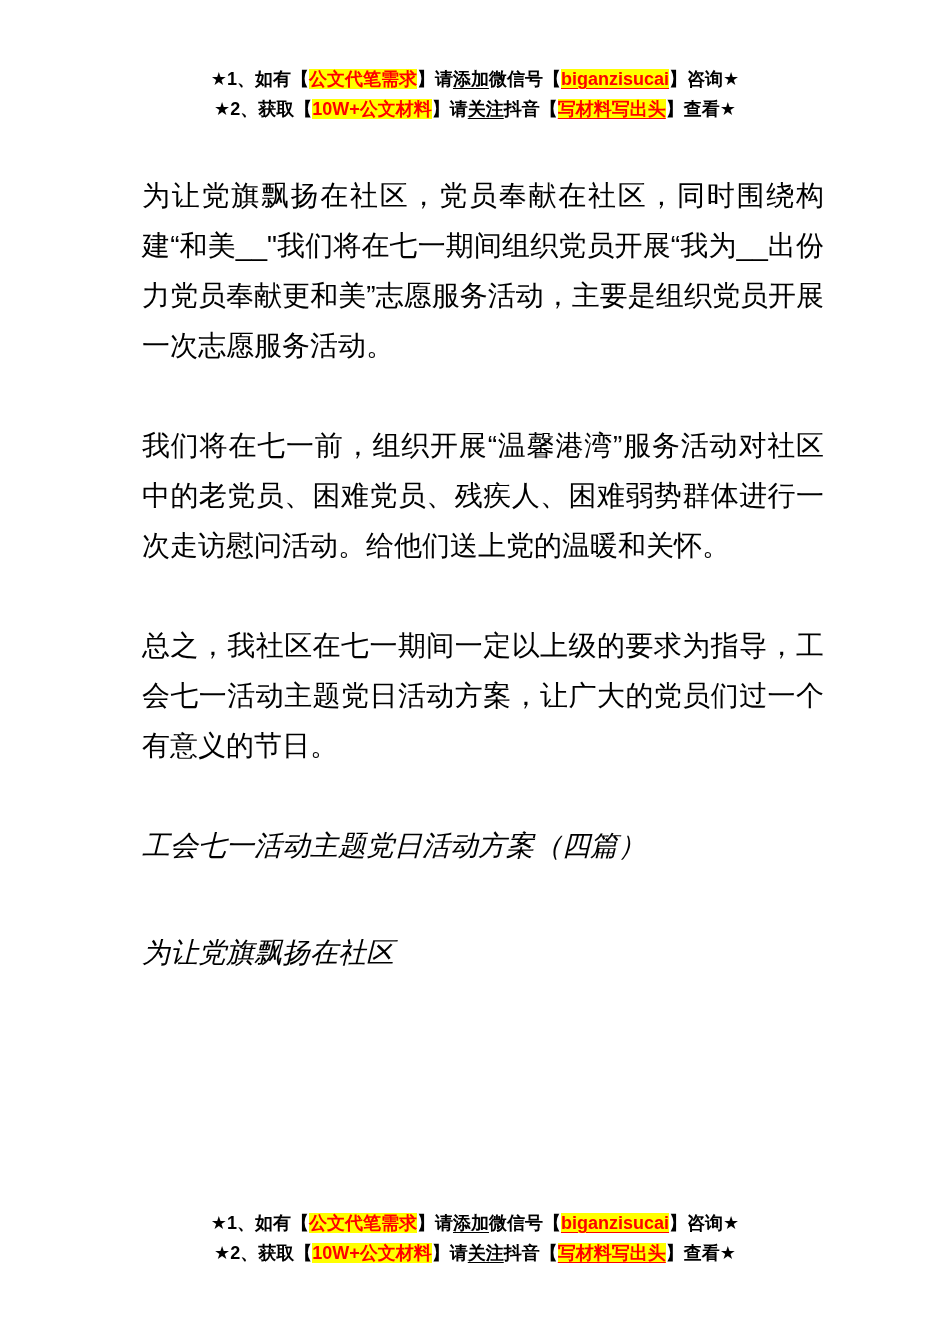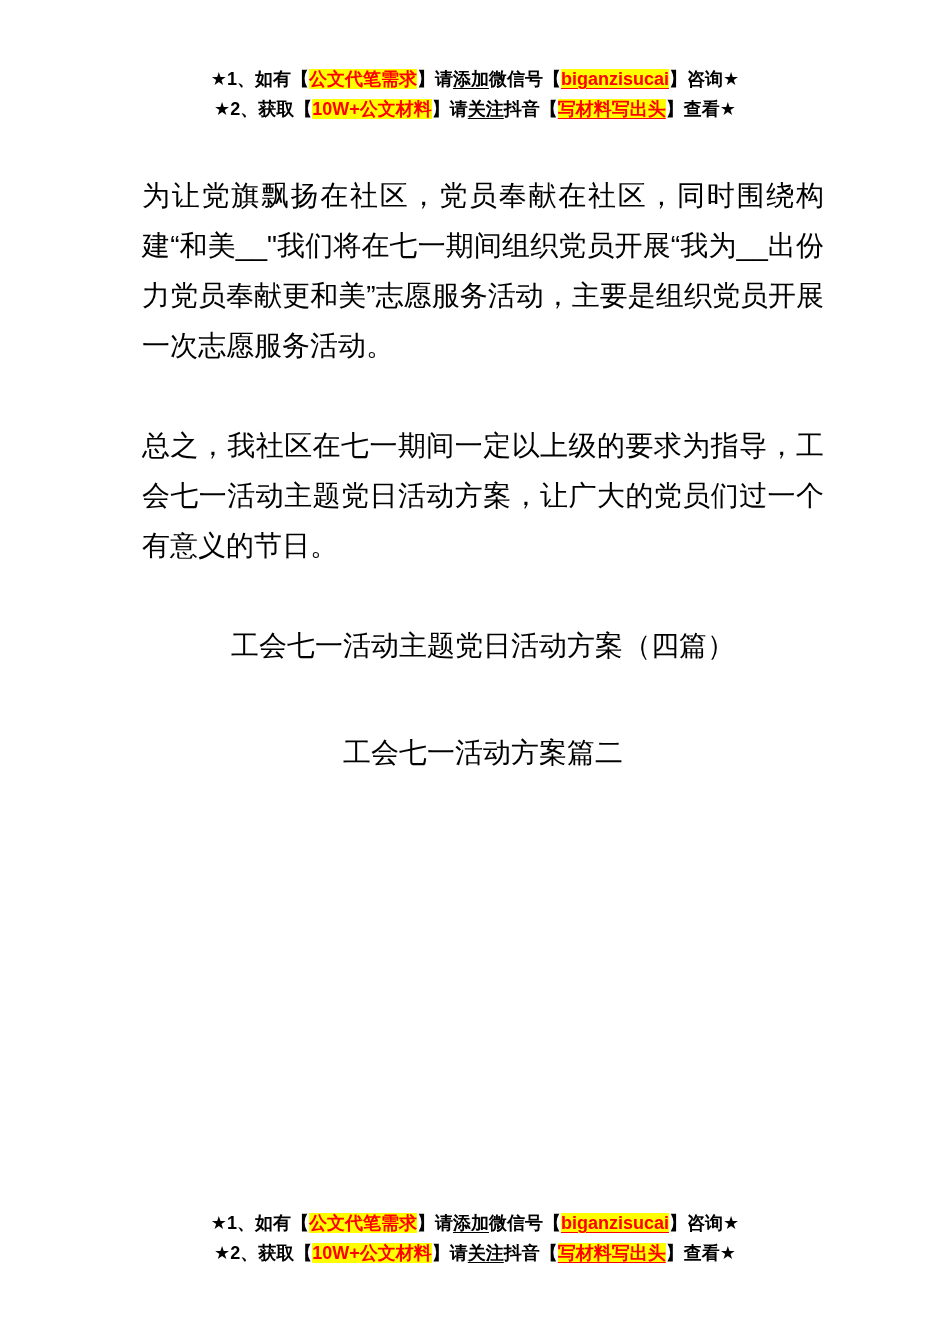--- a/index.html
+++ b/index.html
@@ -45,22 +45,23 @@
     font-size: 28px;
     line-height: 50px;
     text-align: justify;
     text-justify: inter-ideograph;
     color: #000000;
   }
   .doc p {
     margin: 0 0 50px 0;
   }
   .doc p.heading {
-    text-align: center;
+    text-align: left;
     margin-bottom: 57px;
+    font-style: italic;
   }
   .doc p:last-child {
     margin-bottom: 0;
   }
 </style>
 </head>
 <body>
 
 <div class="page">
 
@@ -68,23 +69,24 @@
     <div class="promo-line">
       <span>★1、如有【</span><span class="hl">公文代笔需求</span><span>】请</span><span class="u">添加</span><span>微信号【</span><span class="hl u">biganzisucai</span><span>】咨询★</span>
     </div>
     <div class="promo-line">
       <span>★2、获取【</span><span class="hl">10W+公文材料</span><span>】请</span><span class="u">关注</span><span>抖音【</span><span class="hl u">写材料写出头</span><span>】查看★</span>
     </div>
   </div>
 
   <div class="doc">
     <p>为让党旗飘扬在社区，党员奉献在社区，同时围绕构建“和美__"我们将在七一期间组织党员开展“我为__出份力党员奉献更和美”志愿服务活动，主要是组织党员开展一次志愿服务活动。</p>
+    <p>我们将在七一前，组织开展“温馨港湾”服务活动对社区中的老党员、困难党员、残疾人、困难弱势群体进行一次走访慰问活动。给他们送上党的温暖和关怀。</p>
     <p>总之，我社区在七一期间一定以上级的要求为指导，工会七一活动主题党日活动方案，让广大的党员们过一个有意义的节日。</p>
     <p class="heading">工会七一活动主题党日活动方案（四篇）</p>
-    <p class="heading">工会七一活动方案篇二</p>
+    <p class="heading">为让党旗飘扬在社区</p>
   </div>
 
   <div class="promo promo-bottom">
     <div class="promo-line">
       <span>★1、如有【</span><span class="hl">公文代笔需求</span><span>】请</span><span class="u">添加</span><span>微信号【</span><span class="hl u">biganzisucai</span><span>】咨询★</span>
     </div>
     <div class="promo-line">
       <span>★2、获取【</span><span class="hl">10W+公文材料</span><span>】请</span><span class="u">关注</span><span>抖音【</span><span class="hl u">写材料写出头</span><span>】查看★</span>
     </div>
   </div>

